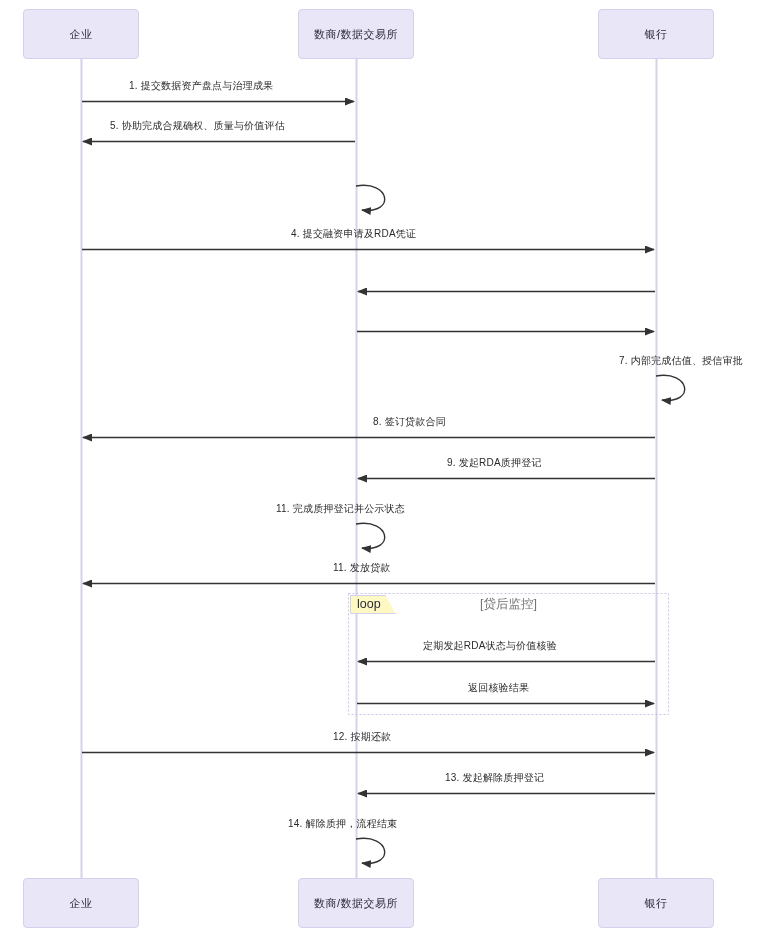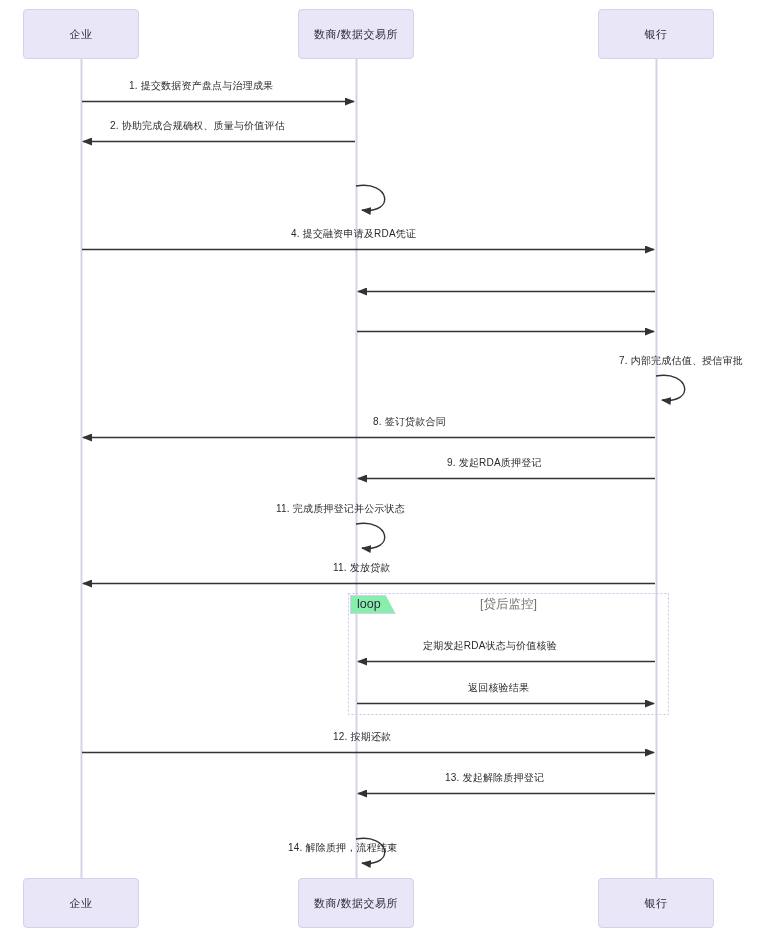--- a/index.html
+++ b/index.html
@@ -52,21 +52,21 @@
     position: absolute;
     font-size: 10px;
     color: #2b2b2b;
     white-space: nowrap;
     text-align: center;
     pointer-events: auto;
     letter-spacing: 0.2px;
   }
   .loop-tag {
     position: absolute;
-    background: #86efac;
+    background: #fef9c3;
     border: 1px solid #d4d0ed;
     box-sizing: border-box;
     font-size: 12.5px;
     color: #2b2b3a;
     padding: 1px 14px 1px 6px;
     pointer-events: auto;
     line-height: 15px;
     clip-path: polygon(0 0, 78% 0, 100% 100%, 0 100%);
   }
   .loop-cond {
@@ -121,28 +121,28 @@
       <div class="participant-box" style="left: 298px; top: 878px; width: 116px; height: 50px;">
         <span>数商/数据交易所</span>
       </div>
       <div class="participant-box" style="left: 598px; top: 9px; width: 116px; height: 50px;">
         <span>银行</span>
       </div>
       <div class="participant-box" style="left: 598px; top: 878px; width: 116px; height: 50px;">
         <span>银行</span>
       </div>
       <div class="msg-label" style="top: 79px; left: 129px; width: auto;">1. 提交数据资产盘点与治理成果</div>
-      <div class="msg-label" style="top: 119px; left: 110px; width: auto;">2. 协助完成合规确权、质量与价值评估</div>
+      <div class="msg-label" style="top: 119px; left: 110px; width: auto;">5. 协助完成合规确权、质量与价值评估</div>
       <div class="msg-label" style="top: 227px; left: 291px; width: auto;">4. 提交融资申请及RDA凭证</div>
       <div class="msg-label" style="top: 354px; left: 579px; width: auto; margin-left: 40px;">7. 内部完成估值、授信审批</div>
       <div class="msg-label" style="top: 415px; left: 337px; width: auto; margin-left: 36px;">8. 签订贷款合同</div>
       <div class="msg-label" style="top: 456px; left: 447px; width: auto;">9. 发起RDA质押登记</div>
       <div class="msg-label" style="top: 502px; left: 276px; width: auto;">11. 完成质押登记并公示状态</div>
       <div class="msg-label" style="top: 561px; left: 333px; width: auto;">11. 发放贷款</div>
       <div class="msg-label" style="top: 730px; left: 333px; width: auto;">12. 按期还款</div>
       <div class="msg-label" style="top: 771px; left: 445px; width: auto;">13. 发起解除质押登记</div>
-      <div class="msg-label" style="top: 817px; left: 288px; width: auto; margin-top: 24px;">14. 解除质押，流程结束</div>
+      <div class="msg-label" style="top: 817px; left: 288px; width: auto;">14. 解除质押，流程结束</div>
       <div class="msg-label" style="top: 639px; left: 423px; width: auto;">定期发起RDA状态与价值核验</div>
       <div class="msg-label" style="top: 681px; left: 468px; width: auto;">返回核验结果</div>
       <div class="loop-tag" style="left: 350px; top: 595px;">loop</div>
       <div class="loop-cond" style="top: 596px; left: 480px;">[贷后监控]</div>
     </div>
 </div>
 
 </body></html>

